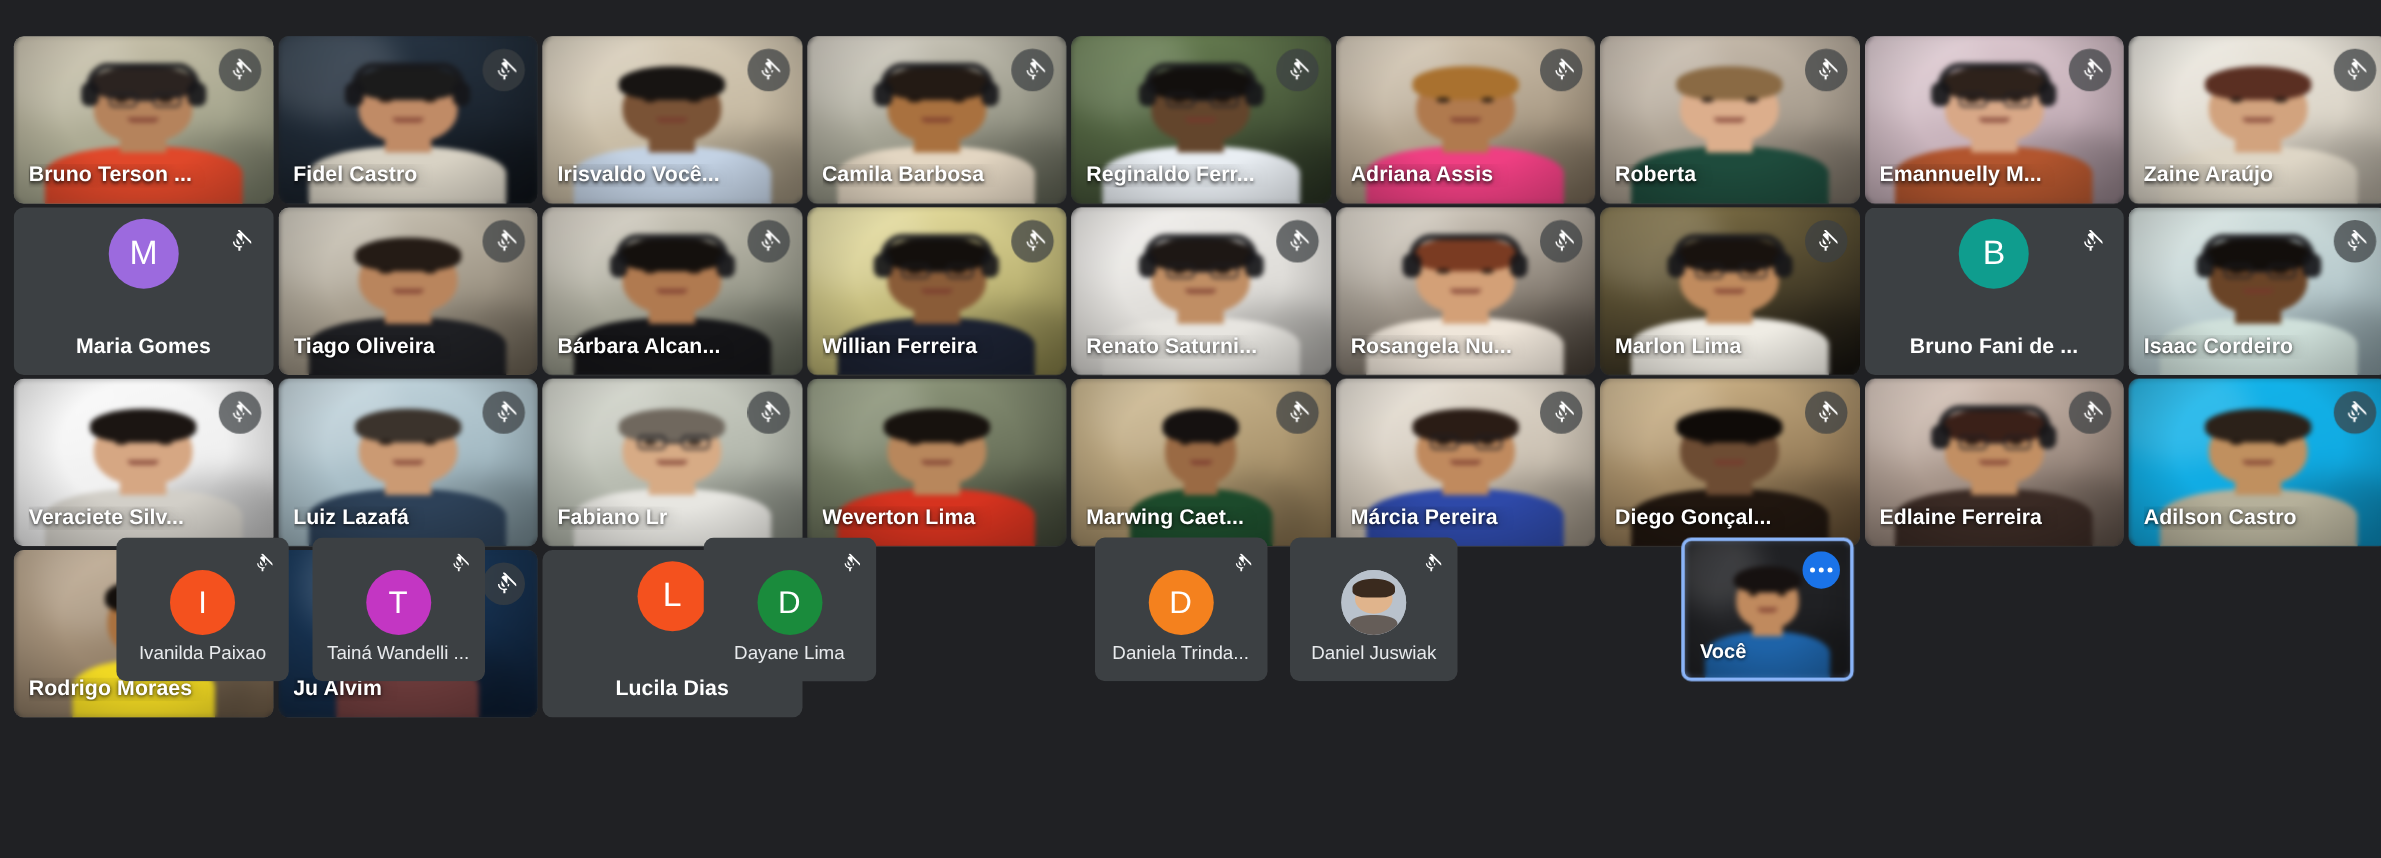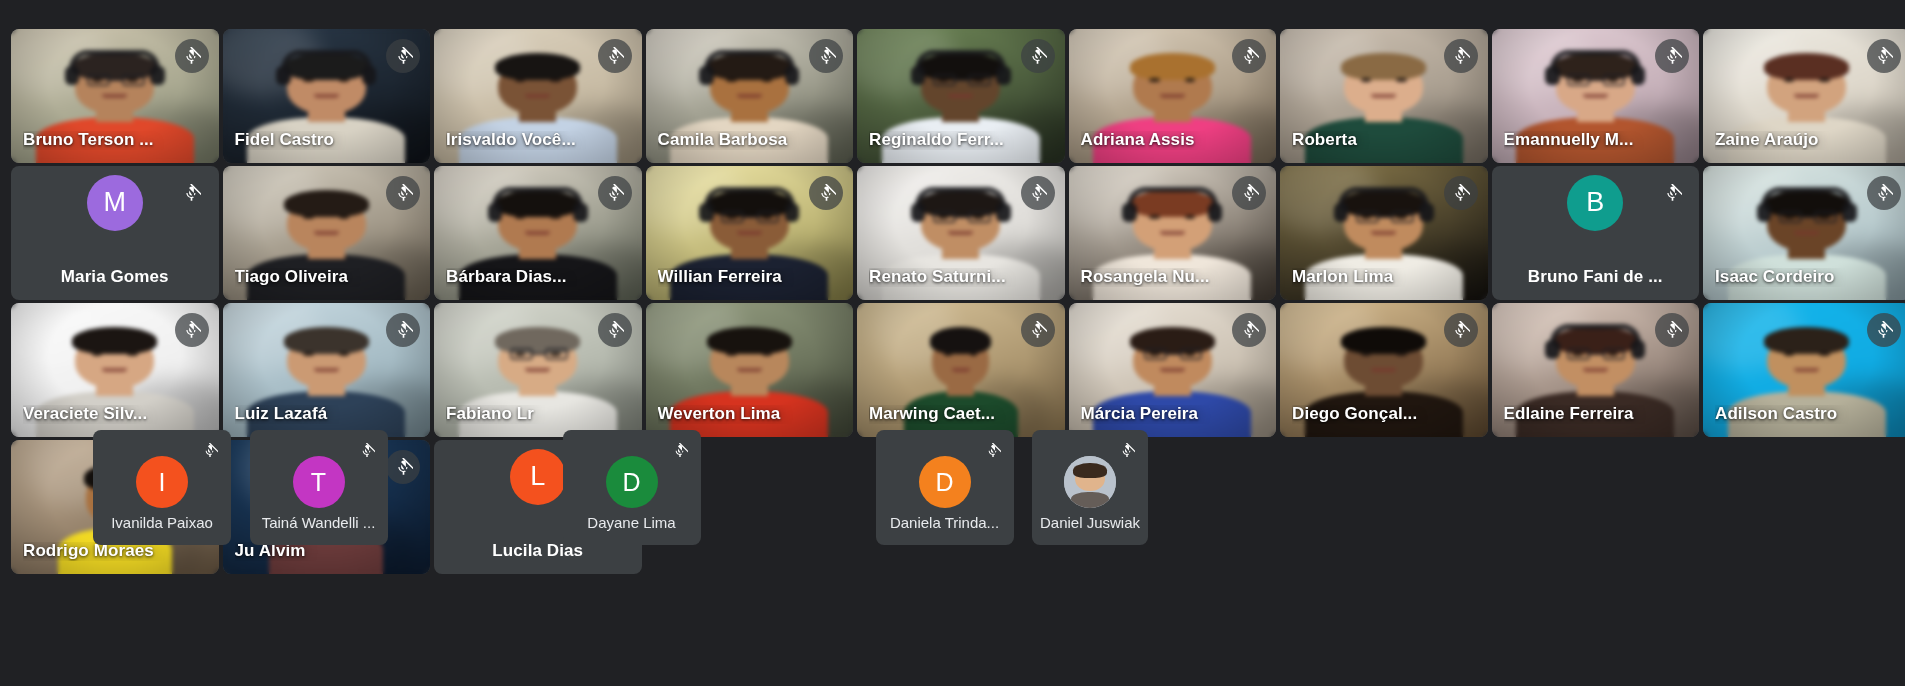--- a/index.html
+++ b/index.html
@@ -497,21 +497,21 @@
           <div style="position:absolute;left:39%;bottom:60%;width:5%;height:3.2%;border-radius:50%;background:rgba(25,18,14,.85);"></div>
           <div style="position:absolute;left:56%;bottom:60%;width:5%;height:3.2%;border-radius:50%;background:rgba(25,18,14,.85);"></div>
           <div style="position:absolute;left:44%;width:12%;bottom:48%;height:3%;border-radius:0 0 40px 40px;background:rgba(120,55,45,.75);"></div>
           <div style="position:absolute;left:28%;width:44%;bottom:70%;height:14%;border:5px solid rgba(25,25,28,.9);border-bottom:none;border-radius:60px 60px 0 0;"></div>
           <div style="position:absolute;left:26%;bottom:58%;width:7%;height:14%;border-radius:6px;background:rgba(22,22,25,.92);"></div>
           <div style="position:absolute;right:26%;bottom:58%;width:7%;height:14%;border-radius:6px;background:rgba(22,22,25,.92);"></div>
         </div>
         <div style="position:absolute;inset:0;background:radial-gradient(ellipse at 50% 40%,rgba(0,0,0,0) 45%,rgba(0,0,0,.30) 100%);"></div>
         <div style="position:absolute;inset:0;backdrop-filter:blur(2px);"></div>
       </div>
-      <div class="name">Bárbara Dias...</div>
+      <div class="name">Bárbara Alcan...</div>
       <div class="mic">
         <svg viewBox="0 0 24 24" aria-hidden="true">
           <path fill="#ffffff" d="M12 14.5c1.66 0 3-1.34 3-3V7.9l-6 6V11.5c0 1.66 1.34 3 3 3z" opacity="0"></path>
           <path fill="#ffffff" d="M15 11.5V6c0-1.66-1.34-3-3-3-1.4 0-2.58.96-2.91 2.26L15 11.5z"></path>
           <path fill="#ffffff" d="M9 8.2v3.3c0 1.66 1.34 3 3 3 .32 0 .62-.05.91-.15L9 8.2z"></path>
           <path fill="#ffffff" d="M17 11.5h-1.5c0 .69-.17 1.33-.46 1.9l1.1 1.1c.54-.87.86-1.89.86-3zM12 16.5c-2.76 0-5-2.24-5-5H5.5c0 3.17 2.39 5.78 5.45 6.18V21h2.1v-3.32c.72-.09 1.4-.3 2.02-.6l-1.2-1.2c-.57.26-1.2.42-1.87.42z"></path>
           <rect x="2.6" y="3.2" width="19.6" height="1.9" rx="0.95" fill="#ffffff" transform="rotate(45 12 12)"></rect>
         </svg>
       </div>
     </div>
@@ -1064,31 +1064,55 @@
       <div class="mic">
         <svg viewBox="0 0 24 24" aria-hidden="true">
           <path fill="#ffffff" d="M12 14.5c1.66 0 3-1.34 3-3V7.9l-6 6V11.5c0 1.66 1.34 3 3 3z" opacity="0"></path>
           <path fill="#ffffff" d="M15 11.5V6c0-1.66-1.34-3-3-3-1.4 0-2.58.96-2.91 2.26L15 11.5z"></path>
           <path fill="#ffffff" d="M9 8.2v3.3c0 1.66 1.34 3 3 3 .32 0 .62-.05.91-.15L9 8.2z"></path>
           <path fill="#ffffff" d="M17 11.5h-1.5c0 .69-.17 1.33-.46 1.9l1.1 1.1c.54-.87.86-1.89.86-3zM12 16.5c-2.76 0-5-2.24-5-5H5.5c0 3.17 2.39 5.78 5.45 6.18V21h2.1v-3.32c.72-.09 1.4-.3 2.02-.6l-1.2-1.2c-.57.26-1.2.42-1.87.42z"></path>
           <rect x="2.6" y="3.2" width="19.6" height="1.9" rx="0.95" fill="#ffffff" transform="rotate(45 12 12)"></rect>
         </svg>
       </div>
     </div>
-    <div class="striptile" style="left:1032px;top:430px;width:116px;height:115px;">
+    <div class="striptile" style="left:1032px;top:430px;width:134px;height:115px;">
       <div class="savatar" style="background: rgb(185, 194, 204);">
         <div style="position:absolute;inset:0;background:linear-gradient(170deg,#b9c2cc,#b9c2cccc);"></div>
         <div style="position:absolute;left:22%;width:56%;top:22%;height:46%;border-radius:50%;background:#e0b48c;"></div>
         <div style="position:absolute;left:18%;width:64%;top:14%;height:28%;border-radius:50% 50% 35% 35%;background:#3a2a1e;"></div>
         <div style="position:absolute;left:14%;width:72%;bottom:0;height:30%;border-radius:45% 45% 0 0;background:#3a2a1eaa;"></div>
       </div>
       <div class="sname">Daniel Juswiak</div>
       <div class="mic">
         <svg viewBox="0 0 24 24" aria-hidden="true">
           <path fill="#ffffff" d="M12 14.5c1.66 0 3-1.34 3-3V7.9l-6 6V11.5c0 1.66 1.34 3 3 3z" opacity="0"></path>
           <path fill="#ffffff" d="M15 11.5V6c0-1.66-1.34-3-3-3-1.4 0-2.58.96-2.91 2.26L15 11.5z"></path>
           <path fill="#ffffff" d="M9 8.2v3.3c0 1.66 1.34 3 3 3 .32 0 .62-.05.91-.15L9 8.2z"></path>
           <path fill="#ffffff" d="M17 11.5h-1.5c0 .69-.17 1.33-.46 1.9l1.1 1.1c.54-.87.86-1.89.86-3zM12 16.5c-2.76 0-5-2.24-5-5H5.5c0 3.17 2.39 5.78 5.45 6.18V21h2.1v-3.32c.72-.09 1.4-.3 2.02-.6l-1.2-1.2c-.57.26-1.2.42-1.87.42z"></path>
           <rect x="2.6" y="3.2" width="19.6" height="1.9" rx="0.95" fill="#ffffff" transform="rotate(45 12 12)"></rect>
         </svg>
       </div>
     </div>
+    <div class="striptile self" style="left:1345px;top:430px;width:138px;height:115px;">
+      <div class="selfvid">
+        <div class="bg" style="background:linear-gradient(160deg,#1d3a2a 0%,#0e1c14 100%);"></div>
+        <div class="inner">
+          <div class="blob" style="left:-8%;top:-10%;width:55%;height:60%;background:rgba(255,255,255,.13);"></div>
+          <div class="blob" style="right:-10%;bottom:-12%;width:60%;height:55%;background:rgba(0,0,0,.18);"></div>
+          <div class="body" style="left:12%;right:12%;bottom:0;height:34%;background:#1e63a8;"></div>
+          <div style="position:absolute;left:41%;width:18%;bottom:30%;height:12%;background:#c08a5e;"></div>
+          <div class="head" style="left:31%;width:38%;bottom:36%;height:42%;background:#c08a5e;"></div>
+          <div class="hair" style="left:29.5%;width:41%;bottom:62%;height:20%;background:#161110;"></div>
+          <div style="position:absolute;left:39%;bottom:60%;width:5%;height:3.2%;border-radius:50%;background:rgba(25,18,14,.85);"></div>
+          <div style="position:absolute;left:56%;bottom:60%;width:5%;height:3.2%;border-radius:50%;background:rgba(25,18,14,.85);"></div>
+          <div style="position:absolute;left:44%;width:12%;bottom:48%;height:3%;border-radius:0 0 40px 40px;background:rgba(120,55,45,.75);"></div>
+        </div>
+        <div style="position:absolute;inset:0;background:radial-gradient(ellipse at 50% 40%,rgba(0,0,0,0) 45%,rgba(0,0,0,.30) 100%);"></div>
+        <div style="position:absolute;inset:0;backdrop-filter:blur(2px);"></div>
+      </div>
+      <div class="sname">Você</div>
+      <div class="menubtn">
+        <i></i>
+        <i></i>
+        <i></i>
+      </div>
+    </div>
   </div>
 
 </body></html>

